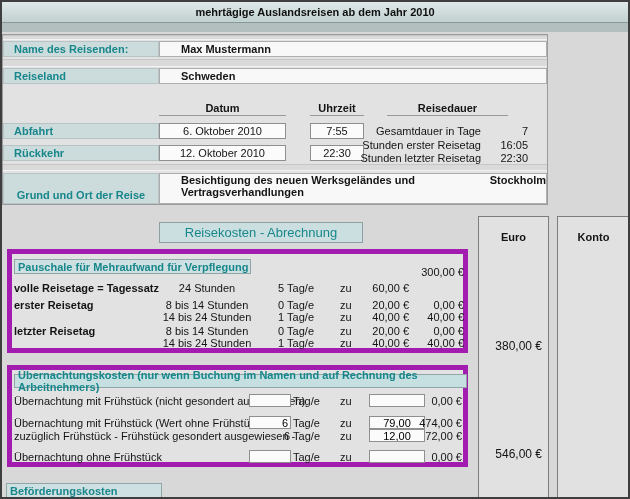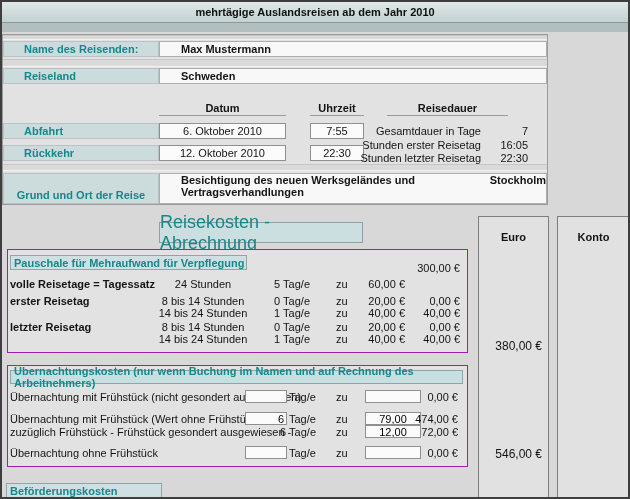--- a/index.html
+++ b/index.html
@@ -9,31 +9,31 @@
   .abs{position:absolute;box-sizing:border-box;}
   .titlebar{left:0;top:0;width:626px;height:21px;
             background:linear-gradient(#dfe8e8,#c2d1d1);
             border-bottom:1px solid #8a9a9a;
             display:flex;align-items:center;justify-content:center;
             font-weight:bold;font-size:11px;color:#101010;}
   .titlestrip{left:0;top:21px;width:626px;height:9px;background:#b3bfbf;}
   .formbox{left:0;top:32px;width:546px;height:171px;background:#e2e2e2;border:1px solid #9b9b9b;}
   .spacer{background:#dadada;border-top:1px solid #c6c6c6;border-bottom:1px solid #f2f2f2;}
   .lblcell{background:#ccdbdc;border:1px solid #b7c3c4;color:#17878b;font-weight:bold;
-           display:flex;align-items:center;padding-left:20px;}
+           display:flex;align-items:center;padding-left:10px;}
   .valcell{background:#f8f8f8;border:1px solid #aeaeae;font-weight:bold;
            display:flex;align-items:center;padding-left:21px;}
   .inpbox{background:#fbfbfb;border:1px solid #8f8f8f;display:flex;align-items:center;justify-content:center;}
   .colhead{font-weight:bold;text-align:center;border-bottom:1px solid #9a9a9a;padding-bottom:2px;}
   .rtext{text-align:right;}
   .ctext{text-align:center;}
-  .secbox{background:#e2e2e2;border:1px solid #a21caf;}
+  .secbox{background:#e2e2e2;border:5px solid #a21caf;}
   .sechead{background:#cfe0e2;border:1px solid #90a5a7;color:#17878b;font-weight:bold;
            display:flex;align-items:center;padding-left:3px;}
-  .abrtitle{background:#ccdfe0;border:1px solid #8fa0a2;color:#17878b;font-size:18px;
+  .abrtitle{background:#ccdfe0;border:1px solid #8fa0a2;color:#17878b;font-size:13px;
             display:flex;align-items:center;justify-content:center;}
   .sumcol{background:#e1e1e1;border:1px solid #7d7d7d;}
   .sumhead{font-weight:bold;text-align:center;}
   .sumval{text-align:right;font-size:12px;}
   .boldlbl{font-weight:bold;}
   input.inp{box-sizing:border-box;background:#fbfbfb;border:1px solid #8f8f8f;
             font-family:inherit;font-size:11px;padding:0 2px;height:13px;}
   input.r{text-align:right;} input.c{text-align:center;}
 </style>
 </head>

